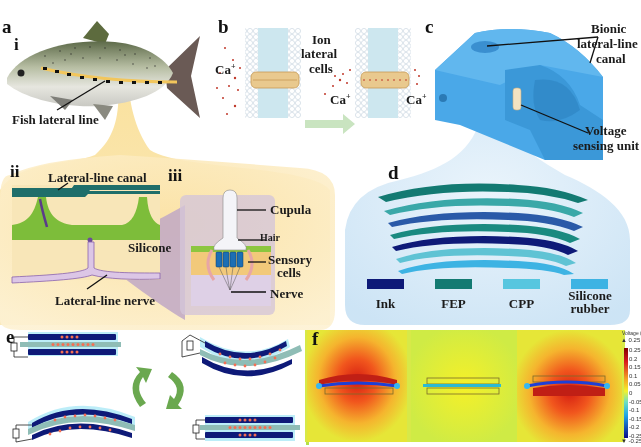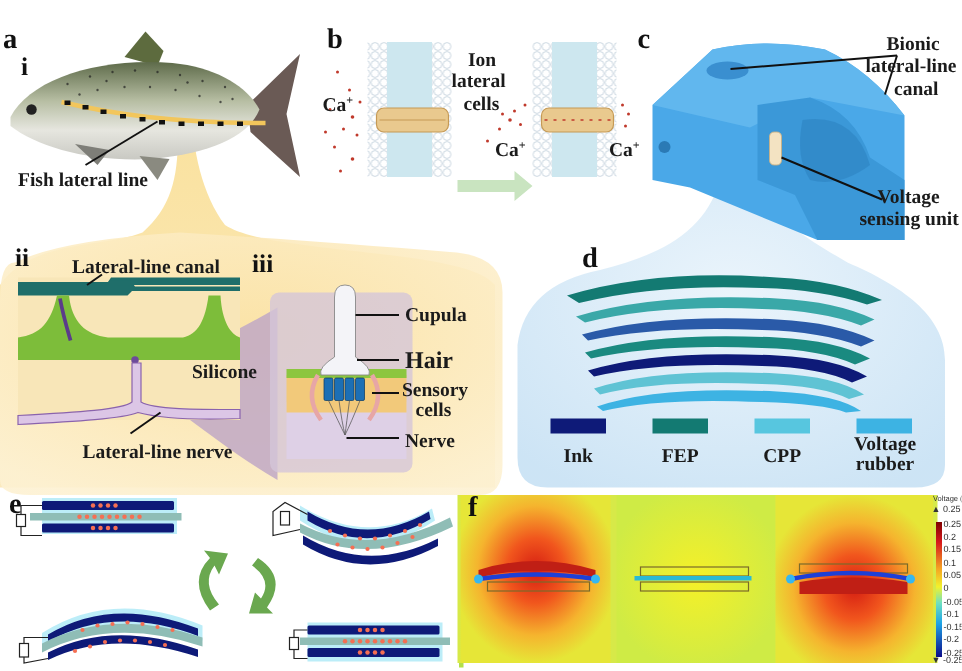--- a/index.html
+++ b/index.html
@@ -147,21 +147,21 @@
       <path d="M52,77 Q46,92 42,100"></path>
   </g>
   <g stroke="#111" stroke-width="1.3">
     <line x1="49" y1="20" x2="78" y2="20"></line>
     <line x1="50" y1="50" x2="78" y2="50"></line>
     <line x1="60" y1="72" x2="78" y2="72"></line>
     <line x1="43" y1="102" x2="78" y2="102"></line>
   </g>
 </svg>
 <div class="lbl" style="left:270px;top:202px;font-size:13px;">Cupula</div>
-<div class="lbl" style="left:270px;top:232px;font-size:16px;">Hair</div>
+<div class="lbl" style="left:260px;top:232px;font-size:10px;">Hair</div>
 <div class="lbl" style="left:268px;top:252px;font-size:13px;">Sensory</div>
 <div class="lbl" style="left:277px;top:265px;font-size:13px;">cells</div>
 <div class="lbl" style="left:270px;top:286px;font-size:13px;">Nerve</div>
 
 <div class="panel-letter" style="left:218px;top:16px;">b</div>
 
 <svg width="210" height="105" style="left:205px;top:28px;">
   <defs>
     <pattern id="lipids" width="6" height="6" patternUnits="userSpaceOnUse">
       <circle cx="3" cy="3" r="2.6" fill="#ffffff" stroke="#b8c8d6" stroke-width="0.5"></circle>
@@ -253,21 +253,21 @@
   </g>
 </svg>
 
 <div class="legend-swatch" style="left:367px;top:279px;background:#0e1a78;"></div>
 <div class="legend-swatch" style="left:435px;top:279px;background:#137a72;"></div>
 <div class="legend-swatch" style="left:503px;top:279px;background:#57c6df;"></div>
 <div class="legend-swatch" style="left:571px;top:279px;background:#3db3e3;"></div>
 <div class="legend-text" style="left:367px;top:297px;width:37px;text-align:center;">Ink</div>
 <div class="legend-text" style="left:435px;top:297px;width:37px;">FEP</div>
 <div class="legend-text" style="left:503px;top:297px;width:37px;">CPP</div>
-<div class="legend-text" style="left:560px;top:289px;width:60px;white-space:normal;">Voltage rubber</div>
+<div class="legend-text" style="left:560px;top:289px;width:60px;white-space:normal;">Silicone rubber</div>
 
 <div class="panel-letter" style="left:6px;top:326px;">e</div>
 
 <svg width="310" height="120" style="left:0;top:327px;">
 
   <g>
     <rect x="28" y="5" width="90" height="24" fill="#9fe6f5" opacity="0.7"></rect>
     <rect x="28" y="7" width="88" height="6" rx="1" fill="#0e1a78"></rect>
     <rect x="20" y="15" width="101" height="5" fill="#8fbdb6"></rect>
     <rect x="28" y="22" width="88" height="6" rx="1" fill="#0e1a78"></rect>

